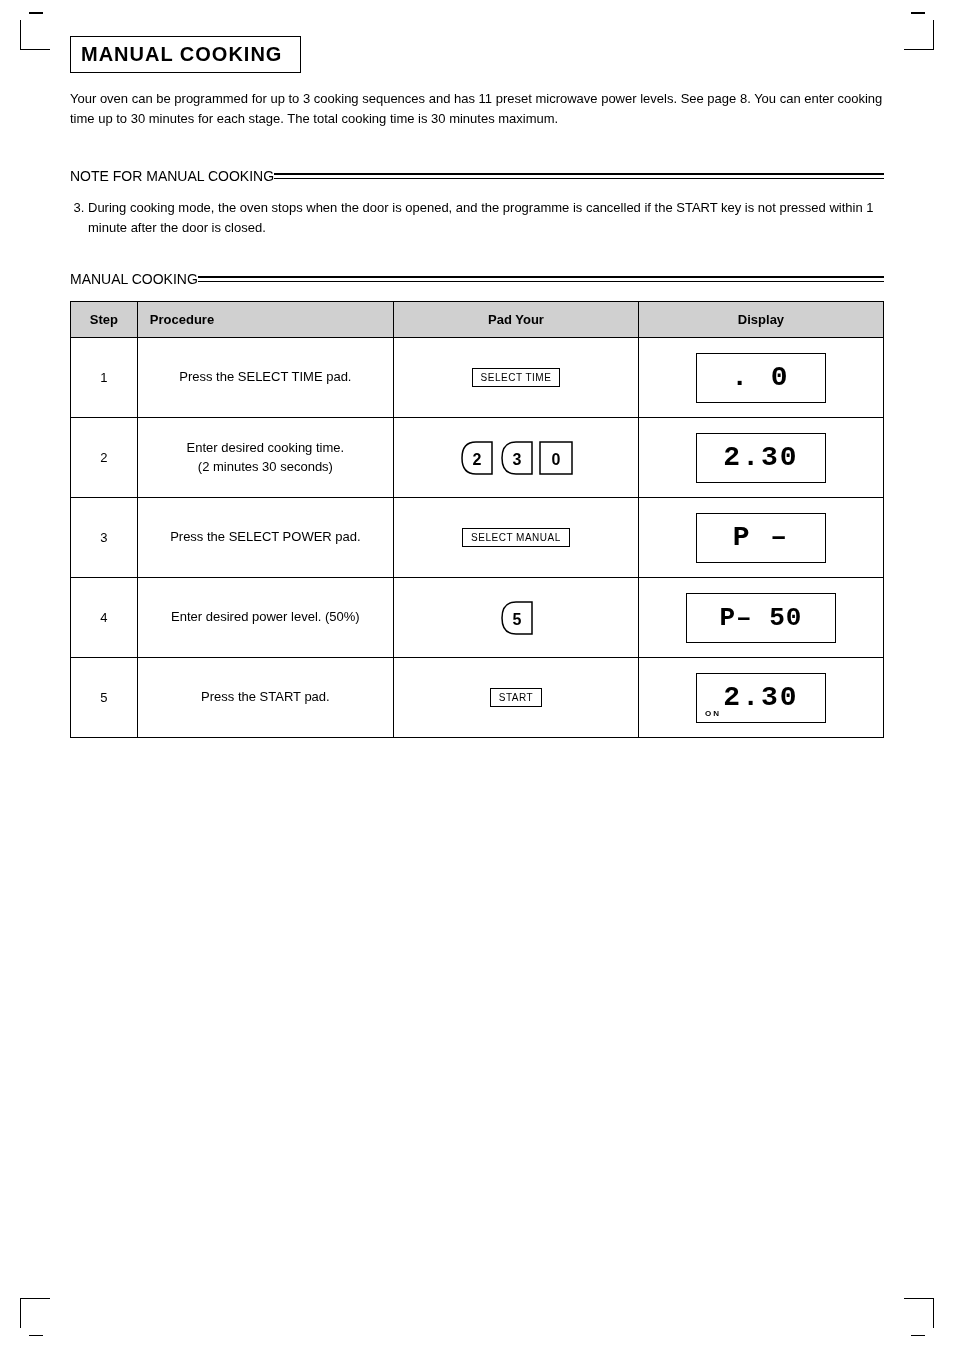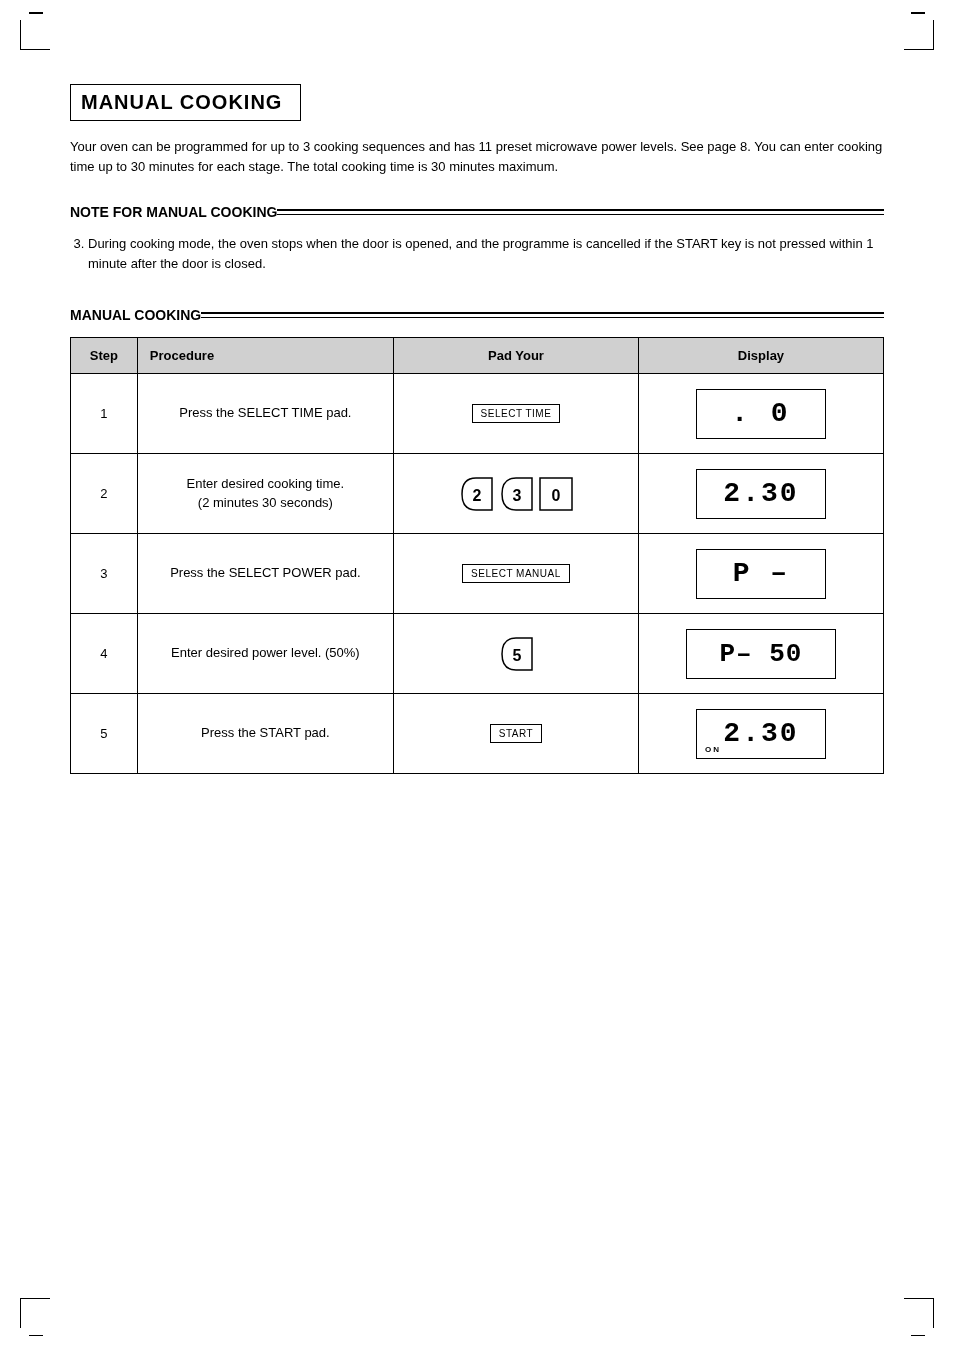--- a/index.html
+++ b/index.html
@@ -10,21 +10,21 @@
       font-size: 13px;
       color: #000;
       width: 954px;
       min-height: 1348px;
       position: relative;
     }
 
     .page {
       width: 954px;
       min-height: 1348px;
-      padding: 84px 70px 60px 70px;
+      padding: 36px 70px 60px 70px;
       position: relative;
     }
 
     
     .corner {
       position: absolute;
       width: 30px;
       height: 30px;
     }
     .corner-tl { top: 20px; left: 20px; border-left: 1.5px solid #000; border-bottom: 1.5px solid #000; }
@@ -46,33 +46,33 @@
     .title-box h1 {
       font-size: 20px;
       font-weight: bold;
       letter-spacing: 1px;
     }
 
     
     .intro {
       font-size: 13px;
       line-height: 1.5;
-      margin-bottom: 28px;
+      margin-bottom: 40px;
       max-width: 820px;
     }
 
     
     .section-heading {
       display: flex;
       align-items: center;
       margin-bottom: 14px;
     }
     .section-heading h2 {
       font-size: 14px;
-      font-weight: bold;
+      font-weight: normal;
       white-space: nowrap;
       margin-right: 0;
     }
     .section-heading .double-line {
       flex: 1;
       display: flex;
       flex-direction: column;
       gap: 3px;
     }
     .section-heading .double-line span {

